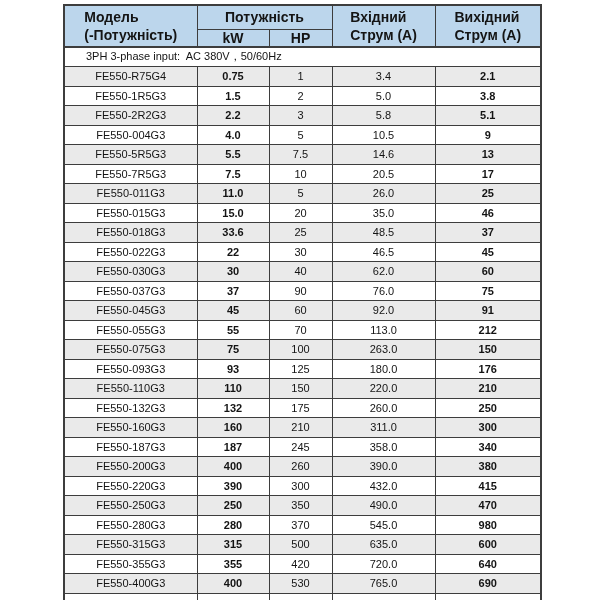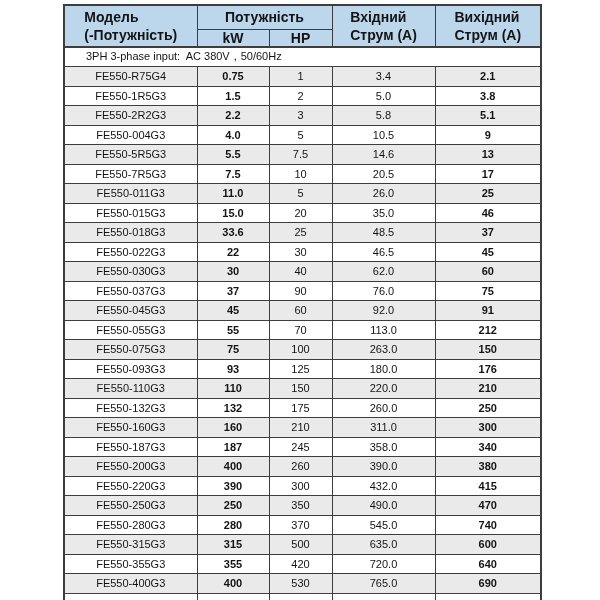--- a/index.html
+++ b/index.html
@@ -266,21 +266,21 @@
     <td class="kw">250</td>
     <td class="hp">350</td>
     <td class="input">490.0</td>
     <td class="output">470</td>
   </tr>
         <tr class="data-row even">
     <td class="model">FE550-280G3</td>
     <td class="kw">280</td>
     <td class="hp">370</td>
     <td class="input">545.0</td>
-    <td class="output">740</td>
+    <td class="output">980</td>
   </tr>
         <tr class="data-row odd">
     <td class="model">FE550-315G3</td>
     <td class="kw">315</td>
     <td class="hp">500</td>
     <td class="input">635.0</td>
     <td class="output">600</td>
   </tr>
         <tr class="data-row even">
     <td class="model">FE550-355G3</td>

